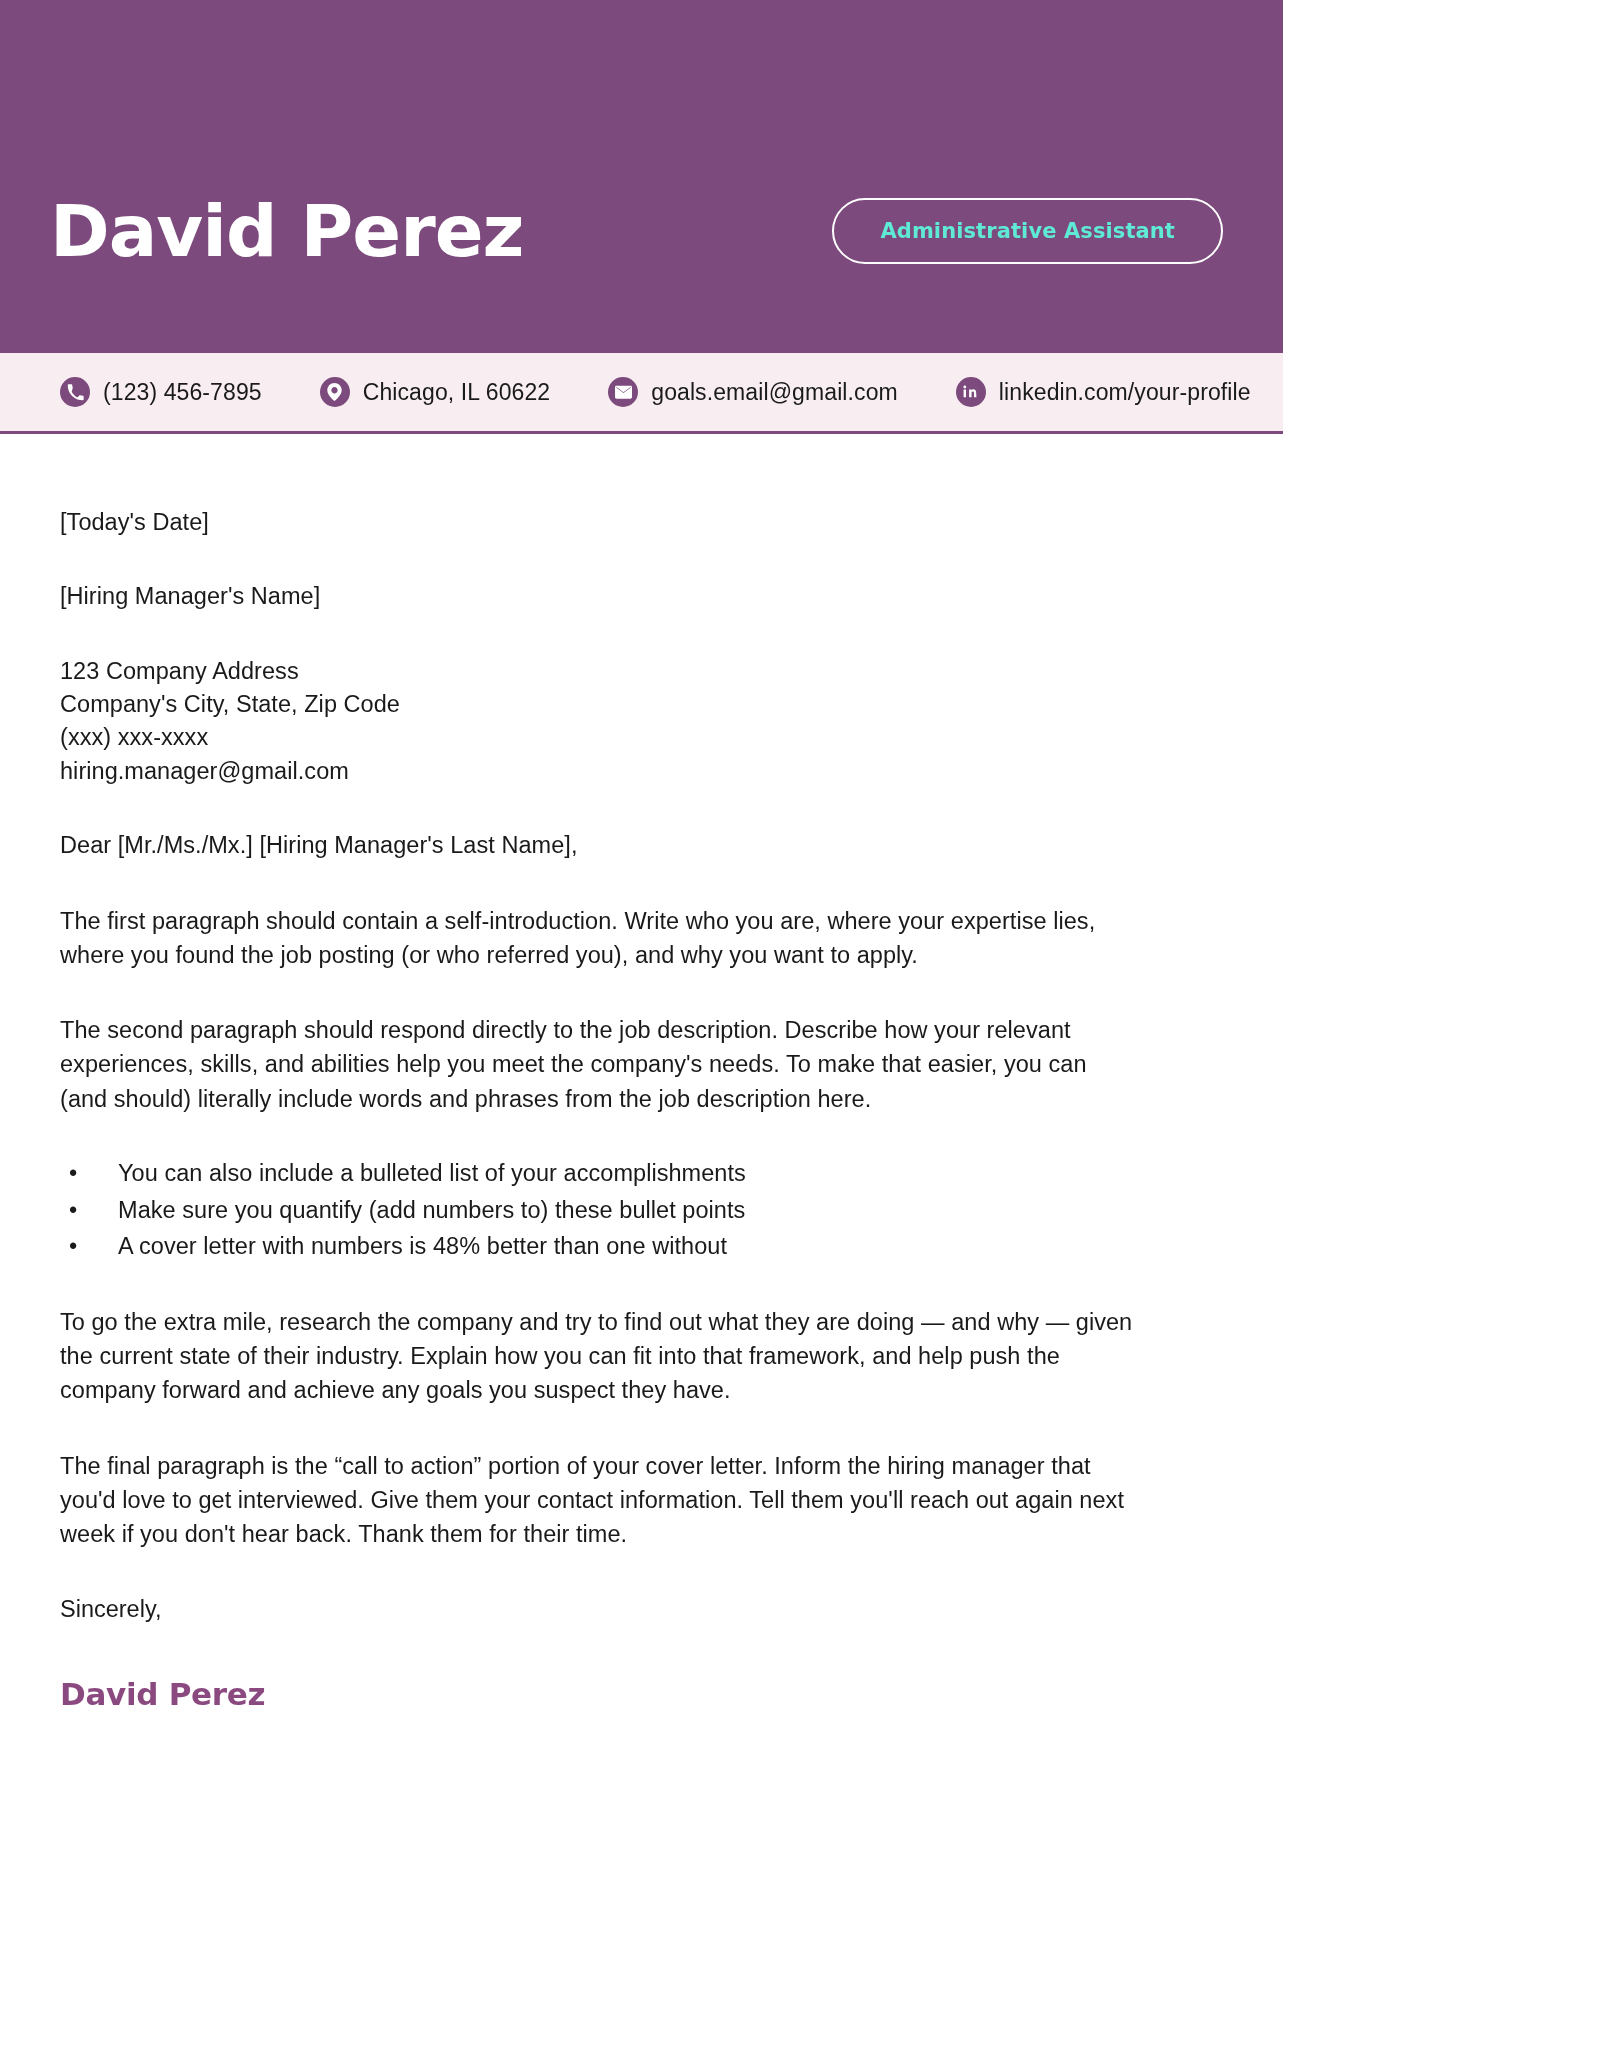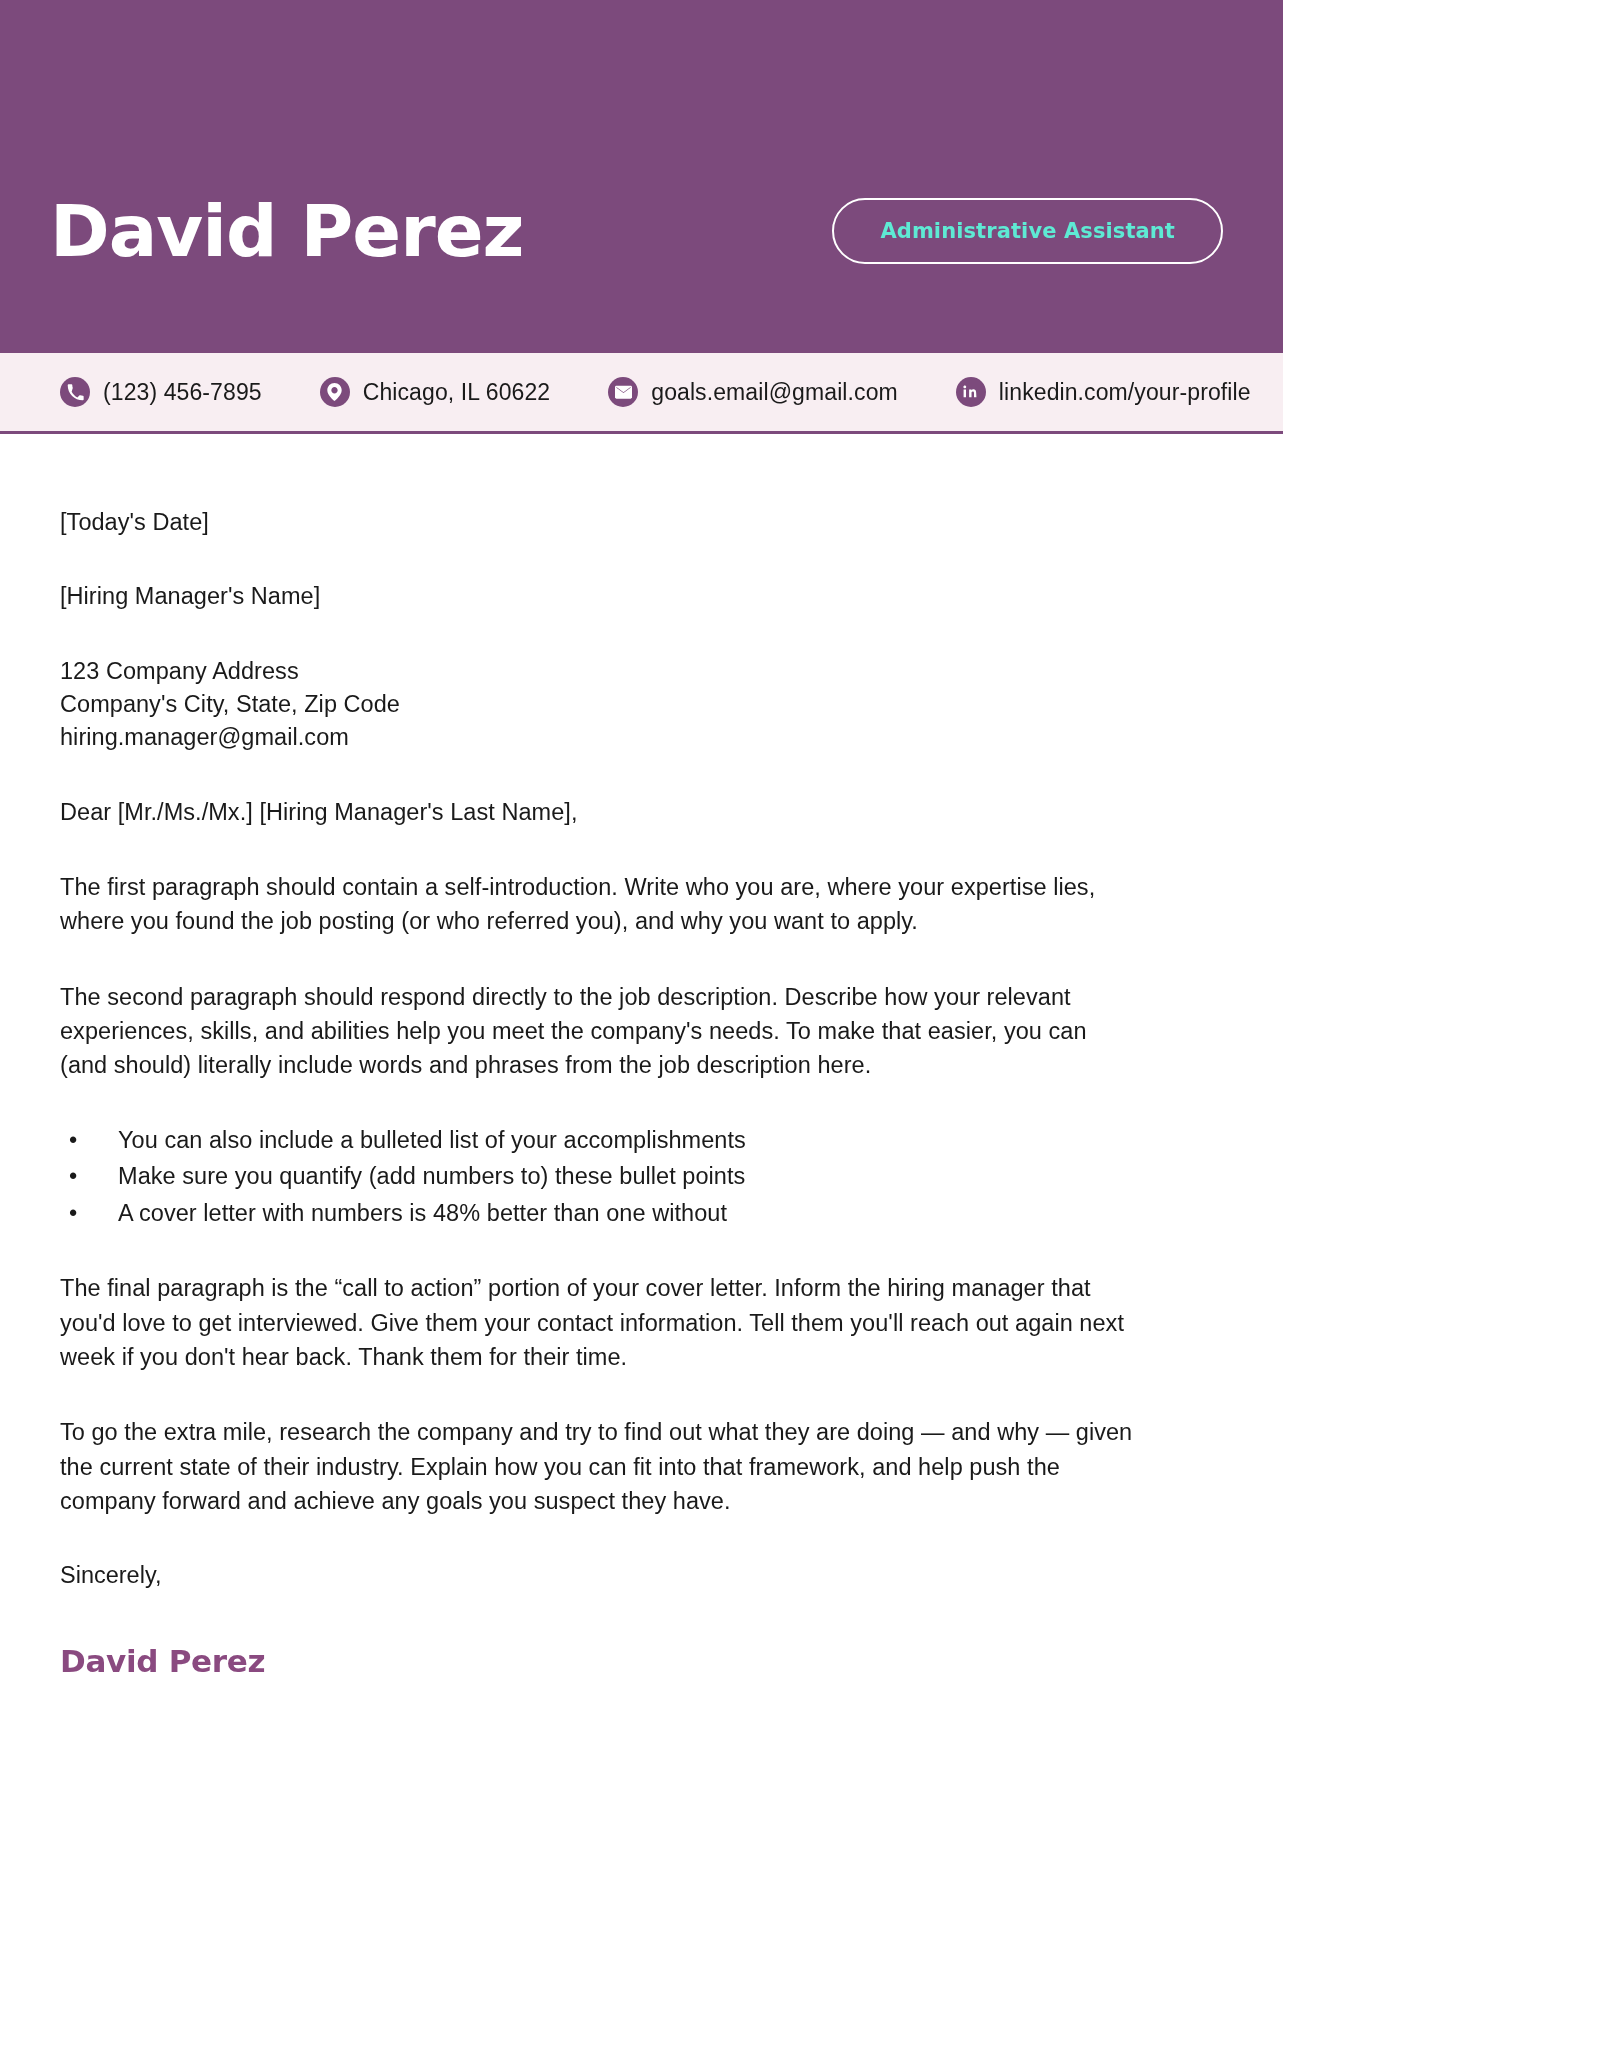--- a/index.html
+++ b/index.html
@@ -223,20 +223,21 @@
       <div class="letter-line">[Today's Date]</div>
     </div>
 
     <div class="blk">
       <div class="letter-line">[Hiring Manager's Name]</div>
     </div>
 
     <div class="blk">
       <div class="letter-line">123 Company Address</div>
       <div class="letter-line">Company's City, State, Zip Code</div>
+      <div class="letter-line">(xxx) xxx-xxxx</div>
       <div class="letter-line">hiring.manager@gmail.com</div>
     </div>
 
     <div class="blk">
       <div class="letter-line">Dear [Mr./Ms./Mx.] [Hiring Manager's Last Name],</div>
     </div>
 
     <p class="para">The first paragraph should contain a self-introduction. Write who you are, where your expertise lies, where you found the job posting (or who referred you), and why you want to apply.</p>
 
     <p class="para">The second paragraph should respond directly to the job description. Describe how your relevant experiences, skills, and abilities help you meet the company's needs. To make that easier, you can (and should) literally include words and phrases from the job description here.</p>
@@ -249,23 +250,23 @@
       <li>
         <span class="bullet-dot">•</span>
         <span>Make sure you quantify (add numbers to) these bullet points</span>
       </li>
       <li>
         <span class="bullet-dot">•</span>
         <span>A cover letter with numbers is 48% better than one without</span>
       </li>
     </ul>
 
+    <p class="para">To go the extra mile, research the company and try to find out what they are doing — and why — given the current state of their industry. Explain how you can fit into that framework, and help push the company forward and achieve any goals you suspect they have.</p>
+
     <p class="para">The final paragraph is the “call to action” portion of your cover letter. Inform the hiring manager that you'd love to get interviewed. Give them your contact information. Tell them you'll reach out again next week if you don't hear back. Thank them for their time.</p>
 
-    <p class="para">To go the extra mile, research the company and try to find out what they are doing — and why — given the current state of their industry. Explain how you can fit into that framework, and help push the company forward and achieve any goals you suspect they have.</p>
-
     <div class="sincerely">Sincerely,</div>
 
     <div class="signature">David Perez</div>
 
   </main>
 
 </div>
 
 </body></html>

